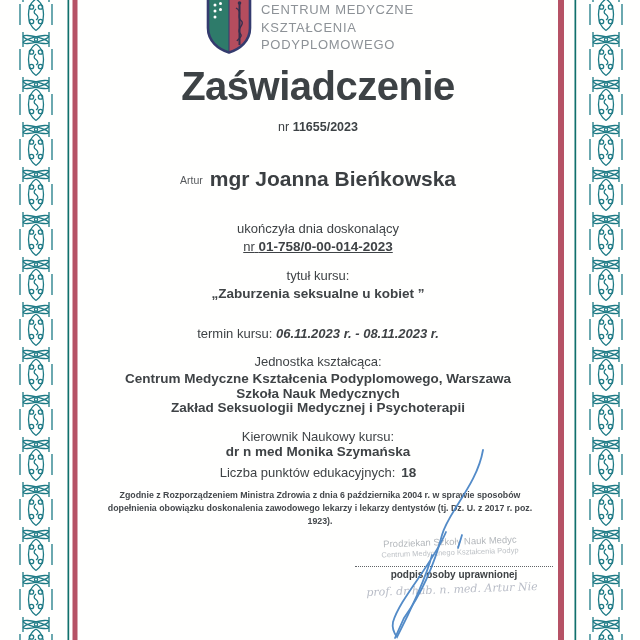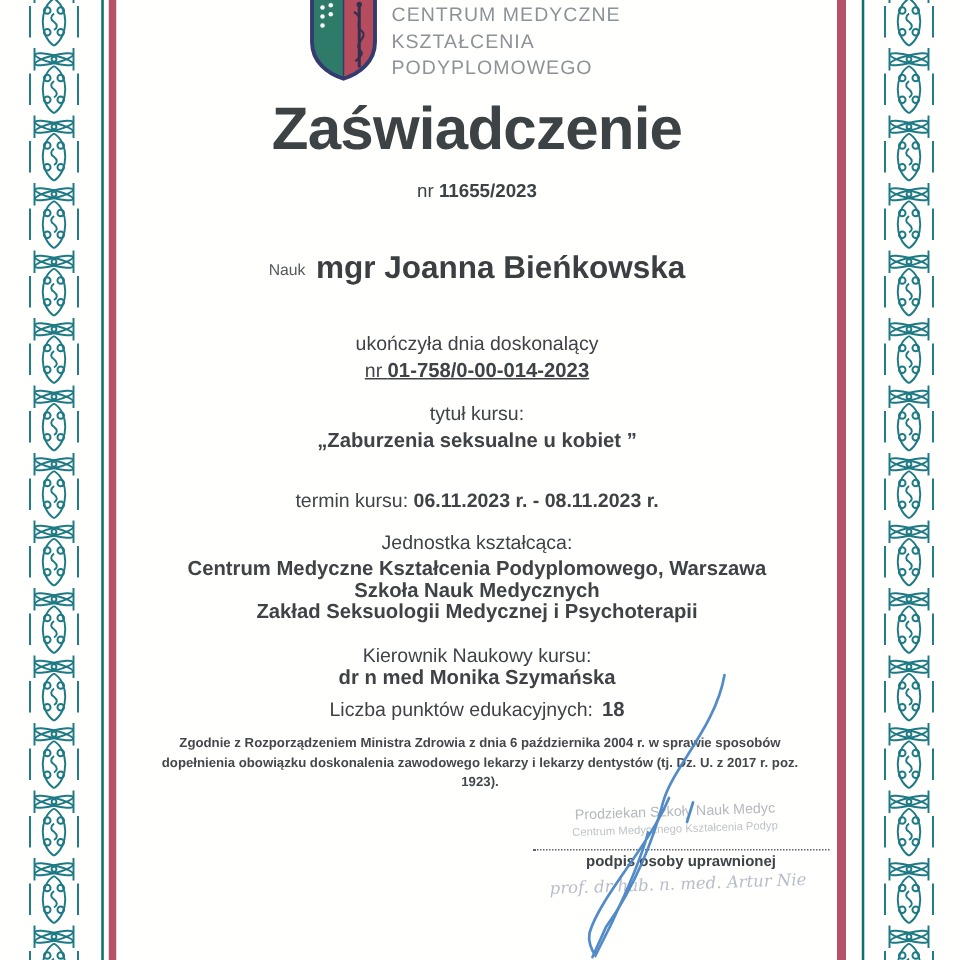--- a/index.html
+++ b/index.html
@@ -15,21 +15,21 @@
   .cert-no b{font-weight:bold;}
   .recipient{top:167px;font-size:21px;font-weight:bold;color:#3b3f42;}
   .salutation{font-size:10.5px;font-weight:400;color:#56595c;margin-right:7px;vertical-align:2px;}
   .line-sm{font-size:13px;}
   .completion{top:221px;}
   .course-no{top:239px;font-size:13px;text-decoration:underline;}
   .course-no b{font-size:13.5px;font-weight:bold;}
   .title-label{top:268px;}
   .course-title{top:286px;font-size:13.5px;font-weight:bold;}
   .dates{top:326px;font-size:13px;}
-  .dates b{font-weight:bold;}
+  .dates b{font-weight:bold;font-style:italic;}
   .unit-label{top:354px;}
   .unit-lines{top:372px;font-size:13.5px;font-weight:bold;line-height:14.5px;}
   .director-label{top:429px;}
   .director{top:444px;font-size:13.5px;font-weight:bold;}
   .points{top:465px;font-size:13px;}
   .points b{font-weight:bold;margin-left:6px;font-size:13.5px;}
   .legal{position:absolute;left:95px;top:489px;width:450px;text-align:center;
          font-size:8.8px;line-height:13px;font-weight:600;color:#44484c;}
   .stamp1{position:absolute;left:340px;top:536px;width:220px;text-align:center;
           font-size:9.5px;color:#b4b8bc;transform:rotate(-2deg);}
@@ -133,21 +133,21 @@
   </div>
 
   <div class="center-col title">Zaświadczenie</div>
 
   <div class="center-col cert-no">
     <span>nr</span>
     <b>11655/2023</b>
   </div>
 
   <div class="center-col recipient">
-    <span class="salutation">Nauk</span><span>mgr Joanna Bieńkowska</span>
+    <span class="salutation">Artur</span><span>mgr Joanna Bieńkowska</span>
   </div>
 
   <div class="center-col line-sm completion">ukończyła dnia doskonalący</div>
 
   <div class="center-col course-no">
     <span>nr</span>
     <b>01-758/0-00-014-2023</b>
   </div>
 
   <div class="center-col line-sm title-label">tytuł kursu:</div>

